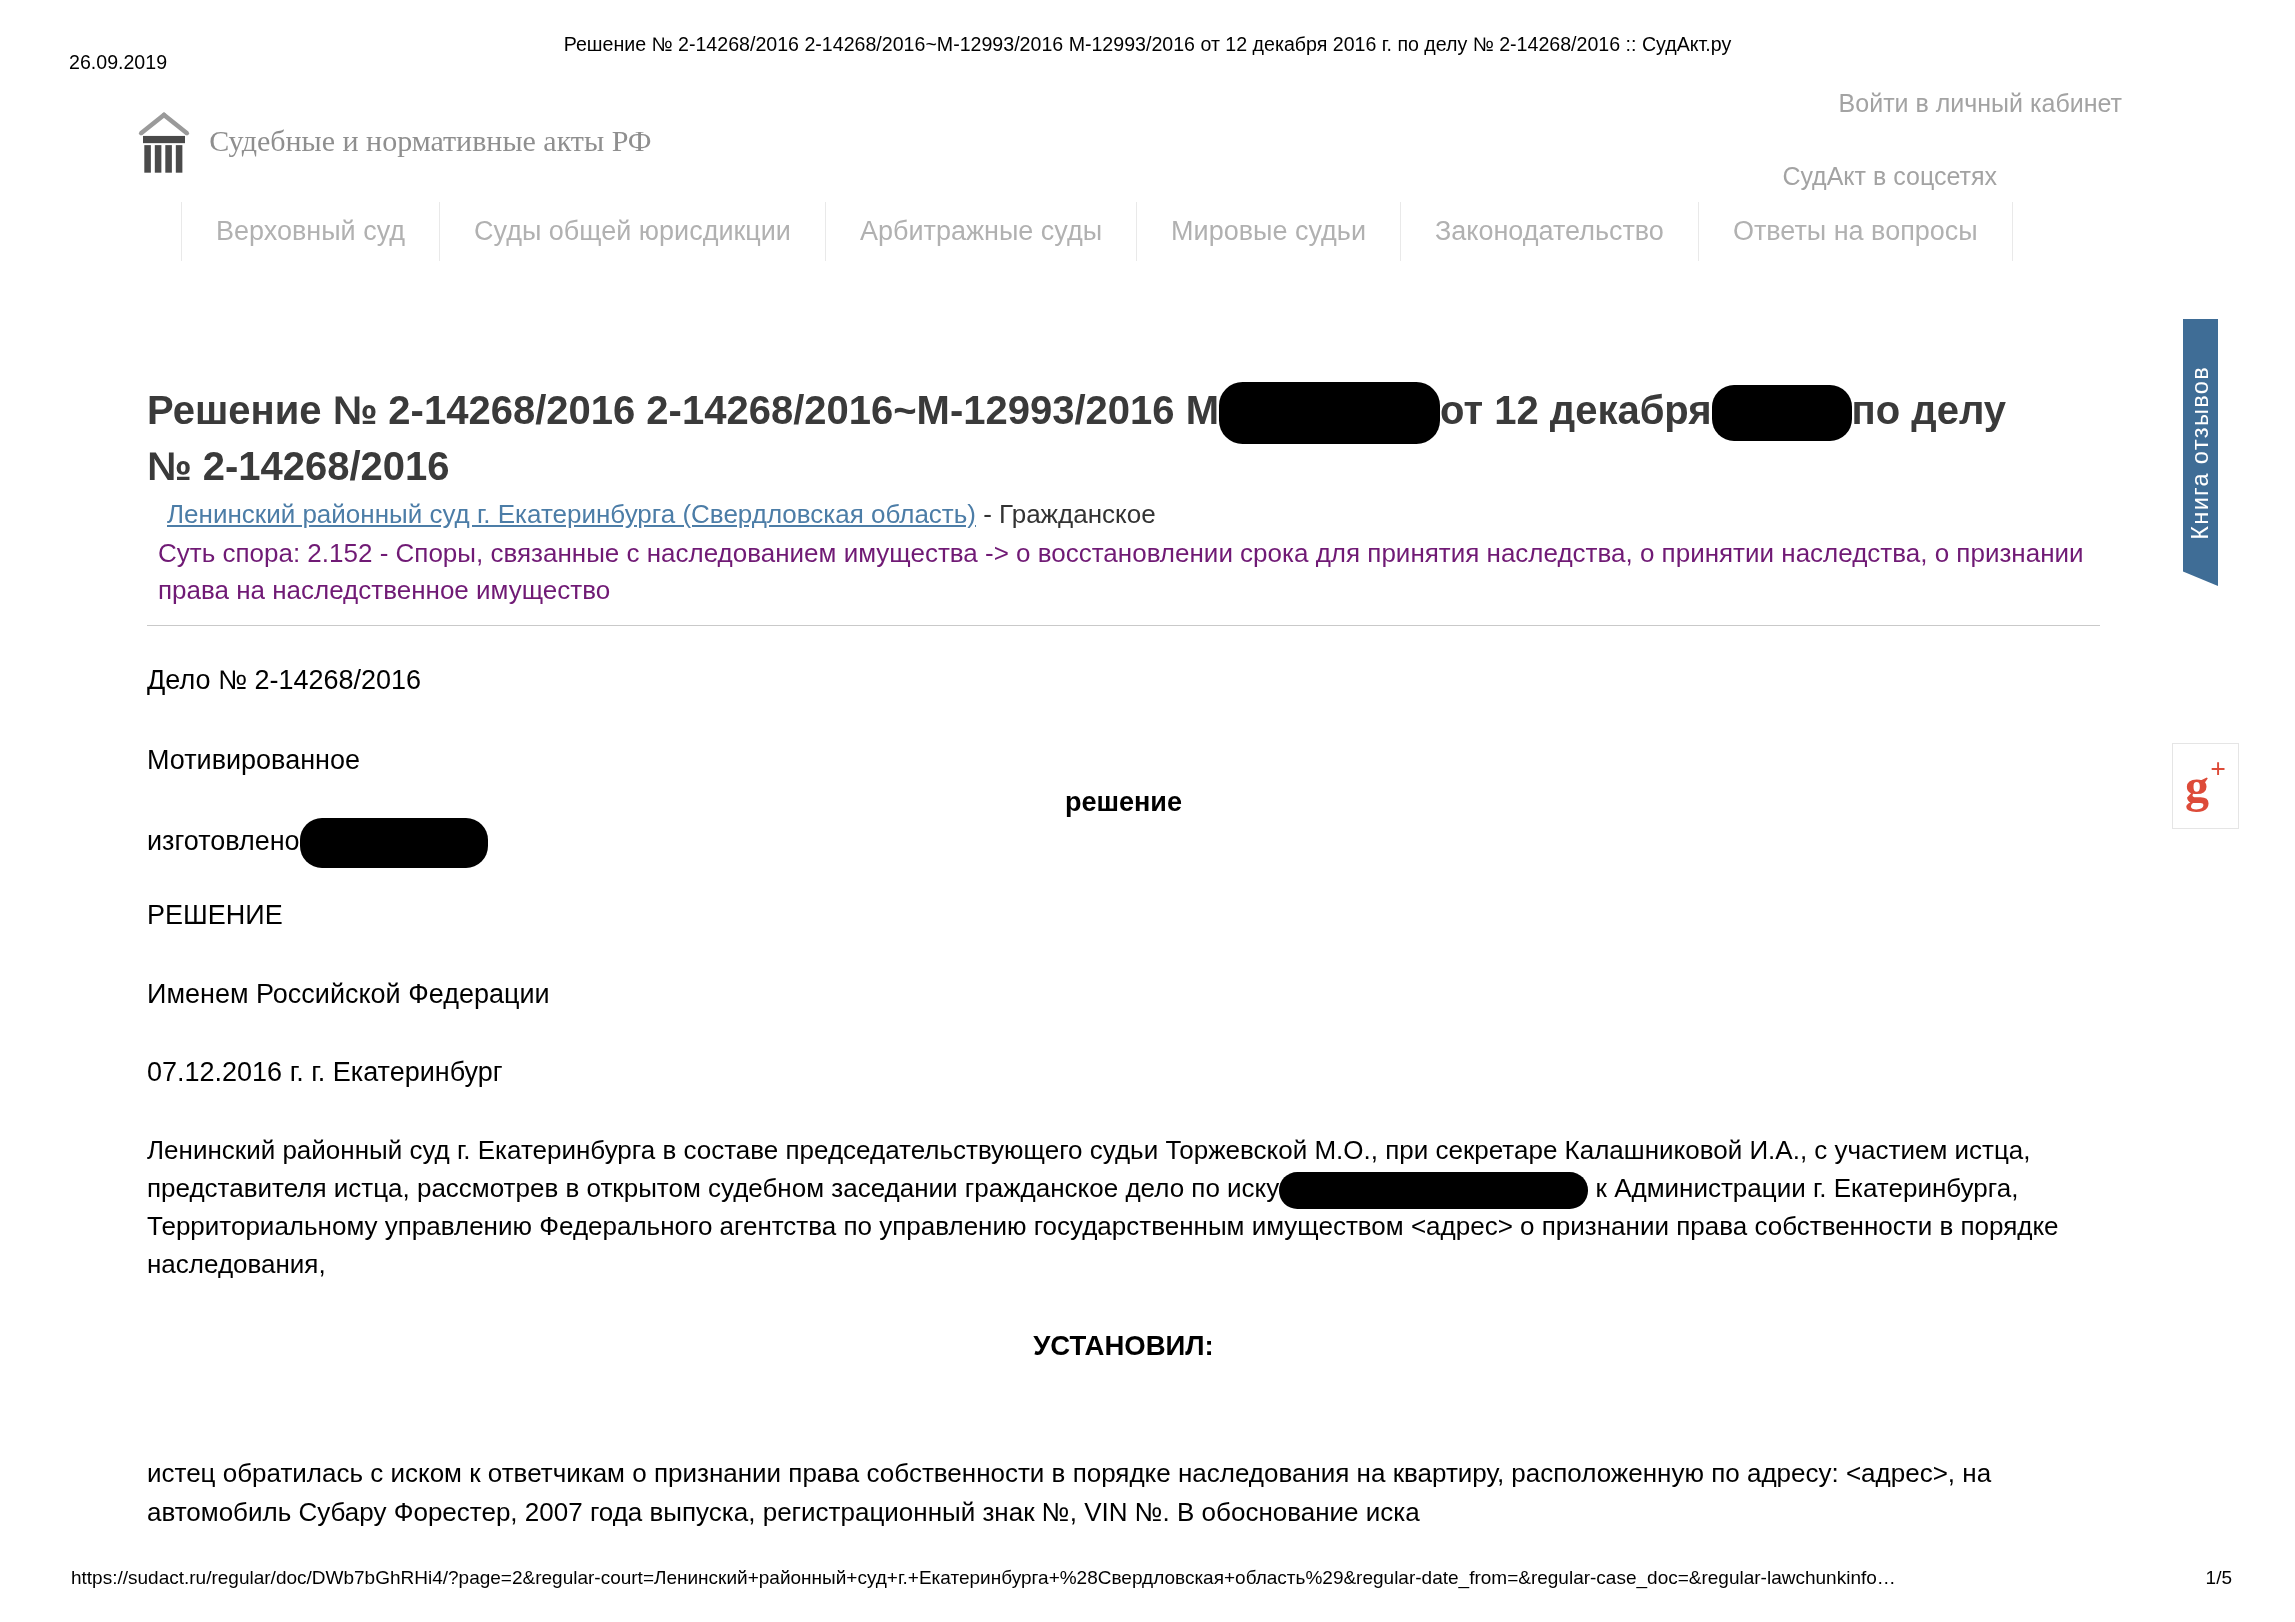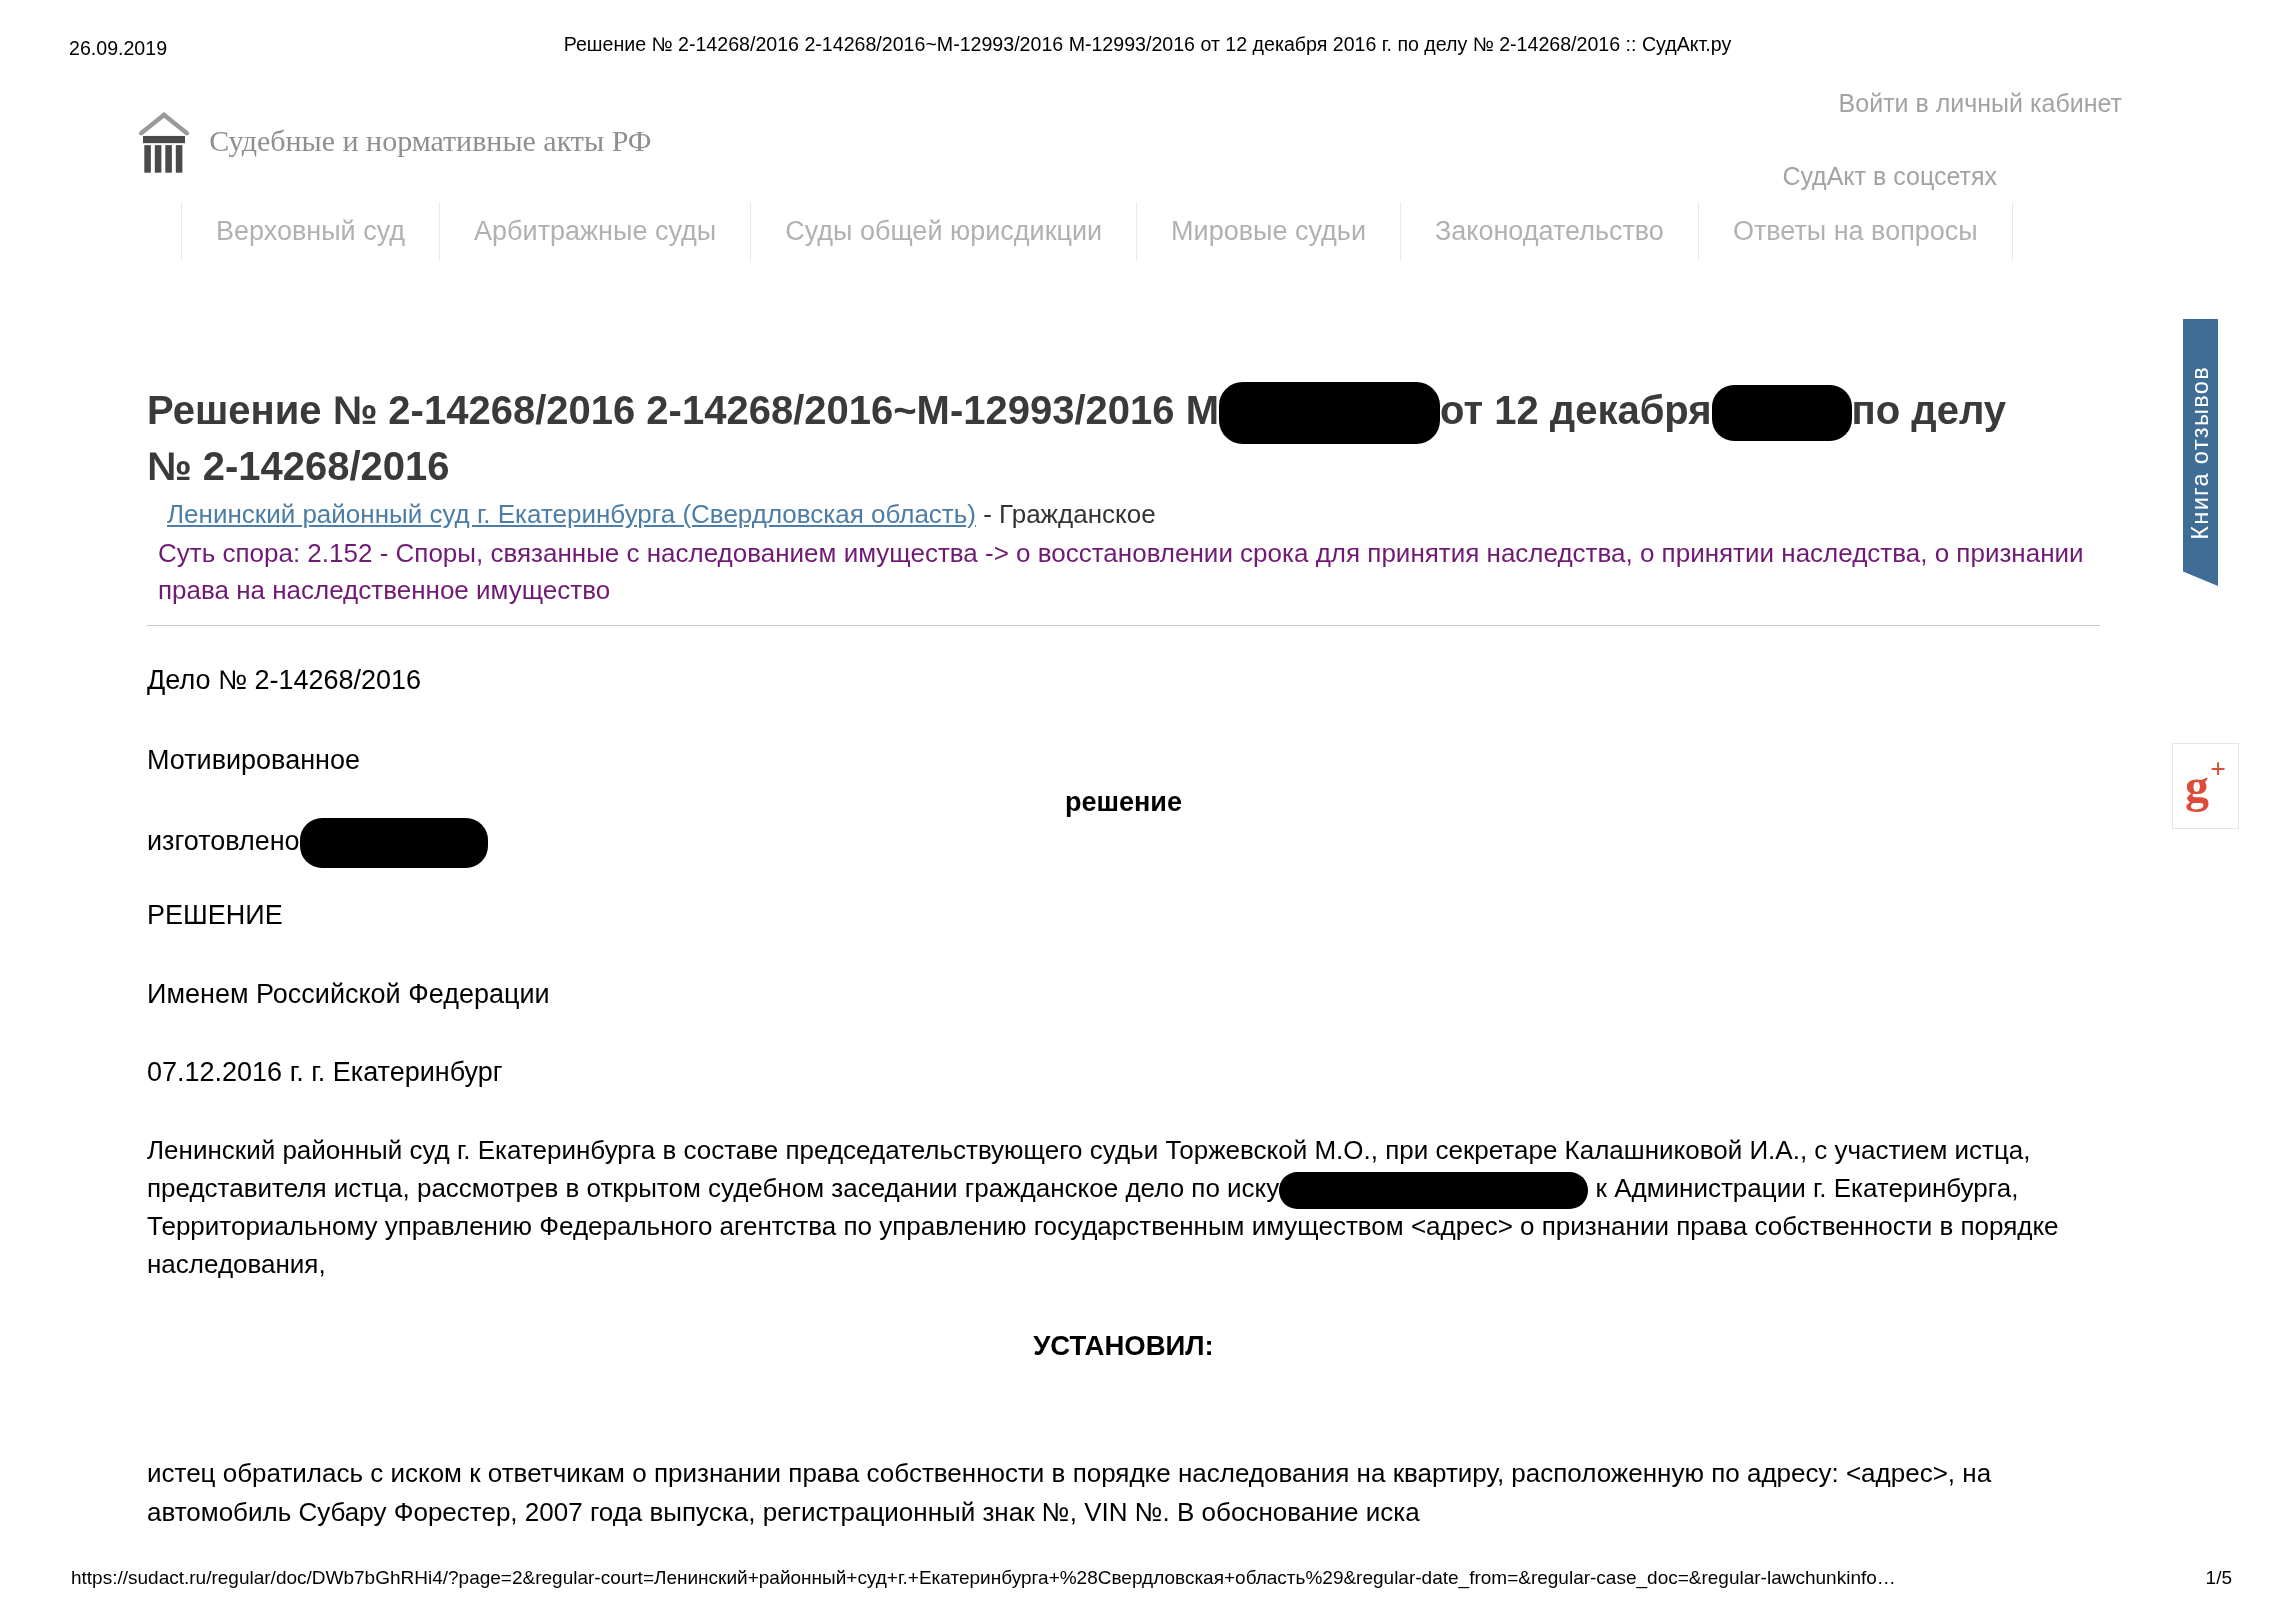--- a/index.html
+++ b/index.html
@@ -7,21 +7,21 @@
     width: 2295px; height: 1622px;
     background: #ffffff;
     font-family: "Liberation Sans", sans-serif;
     color: #000;
     position: relative;
     overflow: hidden;
   }
   .abs { position: absolute; }
 
   
-  .print-date { left: 69px; top: 37px; font-size: 19.6px; color: #000; }
+  .print-date { left: 69px; top: 51px; font-size: 19.6px; color: #000; }
   .print-title { left: 0; top: 33px; width: 2295px; text-align: center; font-size: 19.6px; color: #000; }
   .footer-url { left: 71px; top: 1567px; font-size: 19px; color: #000; max-width: 2061px; white-space: nowrap; }
   .footer-page { right: 63px; top: 1567px; font-size: 19px; color: #000; }
 
   
   .logo { left: 137px; top: 111px; display: flex; align-items: center; gap: 18.3px; text-decoration: none; cursor: pointer; }
   .logo-icon { width: 54px; height: 63px; display: block; }
   .logo-text { font-family: "Liberation Serif", serif; font-size: 30px; color: #8f8f8f; line-height: 1; padding-bottom: 3.9px; }
   .login { right: 173px; top: 89px; font-size: 25px; color: #a3a3a3; text-decoration: none; cursor: pointer; }
   .social { right: 298px; top: 162px; font-size: 25px; color: #a3a3a3; text-decoration: none; cursor: pointer; }
@@ -108,22 +108,22 @@
     <rect x="29.5" y="26" width="5" height="21" fill="#4a4a4a"></rect>
   </svg>
   <span class="logo-text">Судебные и нормативные акты РФ</span>
 </a>
 
 <a class="abs login">Войти в личный кабинет</a>
 <a class="abs social">СудАкт в соцсетях</a>
 
 <nav class="abs tabs">
   <a class="tab">Верховный суд</a>
+  <a class="tab">Суды общей юрисдикции</a>
   <a class="tab">Арбитражные суды</a>
-  <a class="tab">Суды общей юрисдикции</a>
   <a class="tab">Мировые судьи</a>
   <a class="tab">Законодательство</a>
   <a class="tab">Ответы на вопросы</a>
 </nav>
 
 <div class="abs feedback-tab">
   <span>Книга отзывов</span>
 </div>
 <div class="abs gplus">
     <span class="g">g</span>

